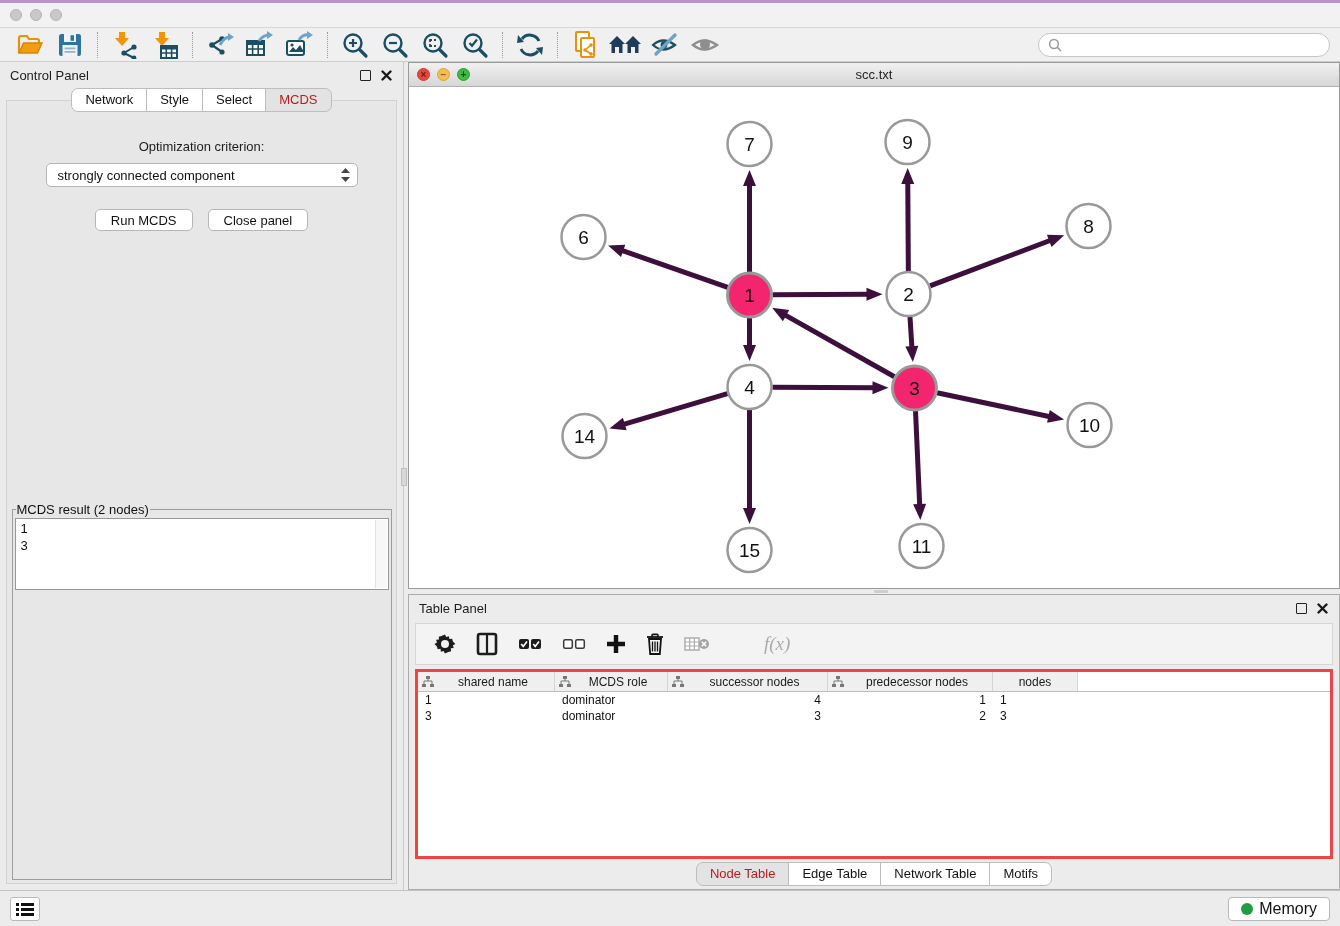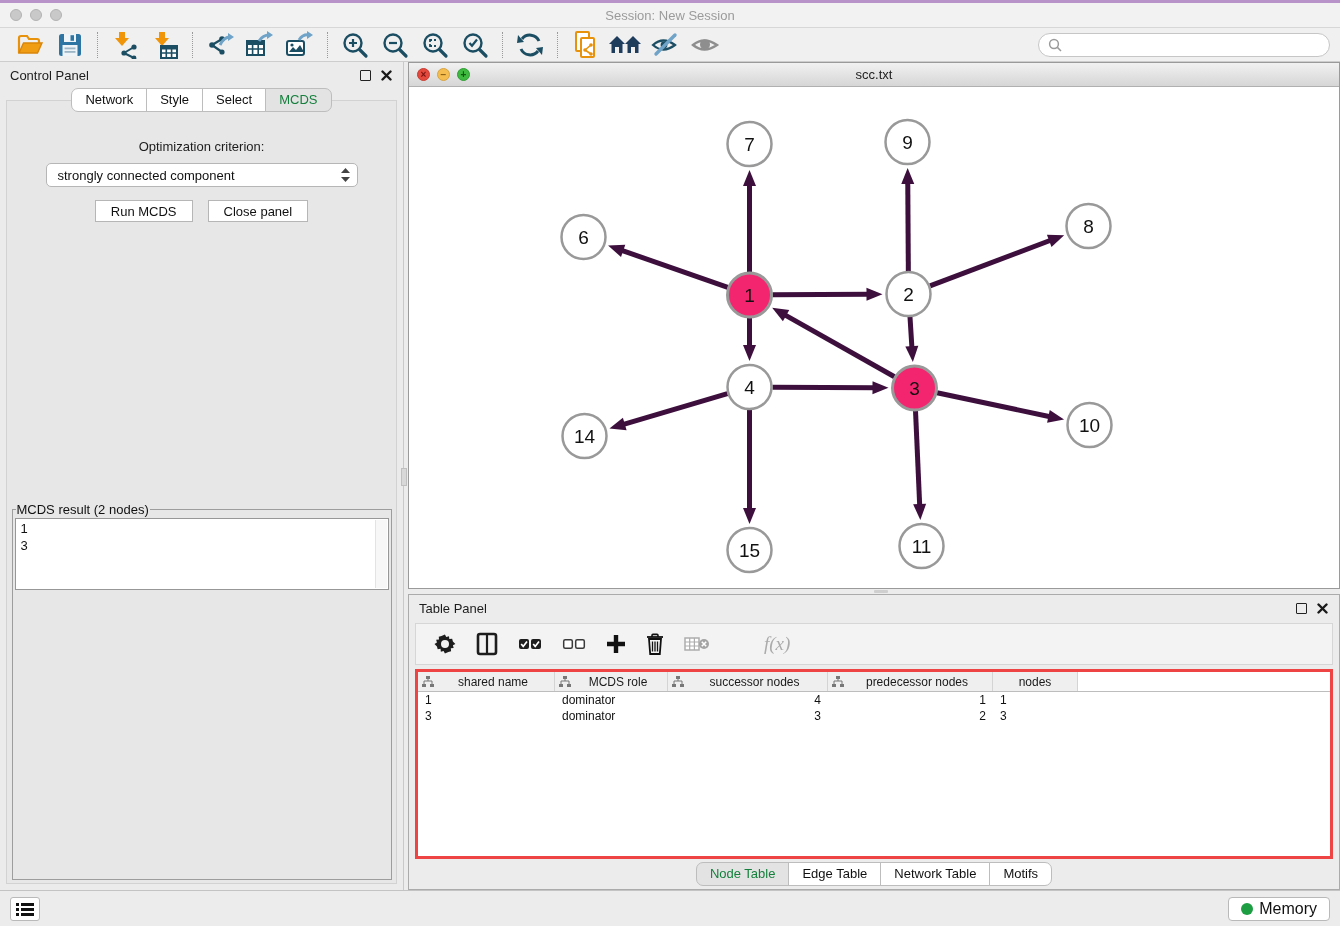--- a/index.html
+++ b/index.html
@@ -30,29 +30,29 @@
   
   .control-panel { width:404px; background:#ebebeb; border-right:1px solid #c9c9c9; display:flex; flex-direction:column; }
   .panel-header { height:26px; display:flex; align-items:center; padding:0 10px; font-size:13px; color:#1d1d1d; flex:none; }
   .panel-wbtns { margin-left:auto; display:flex; gap:8px; align-items:center; }
   .float-btn { width:11px; height:11px; border:1.6px solid #222; background:transparent; border-radius:1px; cursor:pointer; padding:0; }
   .close-btn { background:none; border:none; cursor:pointer; width:14px; height:14px; display:flex; align-items:center; justify-content:center; padding:0; }
   .tabs-row { display:flex; justify-content:center; position:relative; z-index:2; flex:none; }
   .seg-tab { font-size:13px; padding:3px 13px 4px 13px; background:#fff; border:1px solid #bdbdbd; margin-left:-1px; color:#111; cursor:pointer; white-space:nowrap; }
   .seg-tab:first-child { border-top-left-radius:7px; border-bottom-left-radius:7px; margin-left:0; }
   .seg-tab:last-child { border-top-right-radius:7px; border-bottom-right-radius:7px; }
-  .seg-tab.selected { background:#e3e3e3; color:#15803d; }
+  .seg-tab.selected { background:#e3e3e3; color:#b91c1c; }
   .cp-body { flex:1; margin:-12px 6px 6px 6px; border:1px solid #d2d2d2; background:#e7e7e7;
     padding-top:24px; display:flex; flex-direction:column; align-items:center; min-height:0; }
   .opt-label { margin-top:14px; font-size:13px; color:#1c1c1c; }
   .selectbox { margin-top:9px; width:312px; height:24px; background:#fff; border:1px solid #b6b6b6; border-radius:5px;
     display:flex; align-items:center; padding:0 7px 0 11px; font-size:13px; color:#111; cursor:pointer; }
   .selectbox .stepper { margin-left:auto; }
   .btn-row { margin-top:13px; display:flex; gap:15px; }
-  .pushbtn { height:22px; padding:0 15px; background:#fff; border:1px solid #b6b6b6; border-radius:0; font-size:13px; color:#111; cursor:pointer; }
+  .pushbtn { height:22px; padding:0 15px; background:#fff; border:1px solid #b6b6b6; border-radius:5px; font-size:13px; color:#111; cursor:pointer;margin-top:9px; }
   .cp-spacer { flex:1; }
   .result-fieldset { width:380px; height:378px; border:1px solid #9d9d9d; margin-bottom:3px; padding:1px 2px 3px 2px; flex:none; }
   .result-fieldset legend { font-size:13px; color:#111; padding:0 1px; margin-left:1px; }
   .result-box { width:100%; height:100%; background:#fff; border:1px solid #979797; position:relative;
     font-size:13px; color:#111; padding:1px 16px 1px 5px; white-space:pre; line-height:17px; overflow:hidden; }
   .result-scroll { position:absolute; top:1px; right:1px; bottom:1px; width:12px; background:#f7f7f7; border-left:1px solid #e3e3e3; }
 
   
   .right-col { flex:1; display:flex; flex-direction:column; padding-left:4px; min-width:0; }
 
@@ -103,21 +103,20 @@
 <body>
 
 <div class="app">
 
   <div class="titlebar">
     <div class="tl-group">
       <button class="tl"></button>
       <button class="tl"></button>
       <button class="tl"></button>
     </div>
-    <div class="win-title">Session: New Session</div>
   </div>
 
   <div class="toolbar">
     <button class="tbtn">
       <svg width="28" height="26" viewBox="0 0 28 26">
           <path d="M3 21 V6 q0-2 2-2 h6 l2 3 h8 q2 0 2 2 v2" fill="none" stroke="#e8920b" stroke-width="2.2"></path>
           <path d="M3 21 L7.5 11 H26 L21.5 21 Z" fill="#f09d13" stroke="#d9850a" stroke-width="1.4"></path>
         </svg>
     </button>
     <button class="tbtn">

